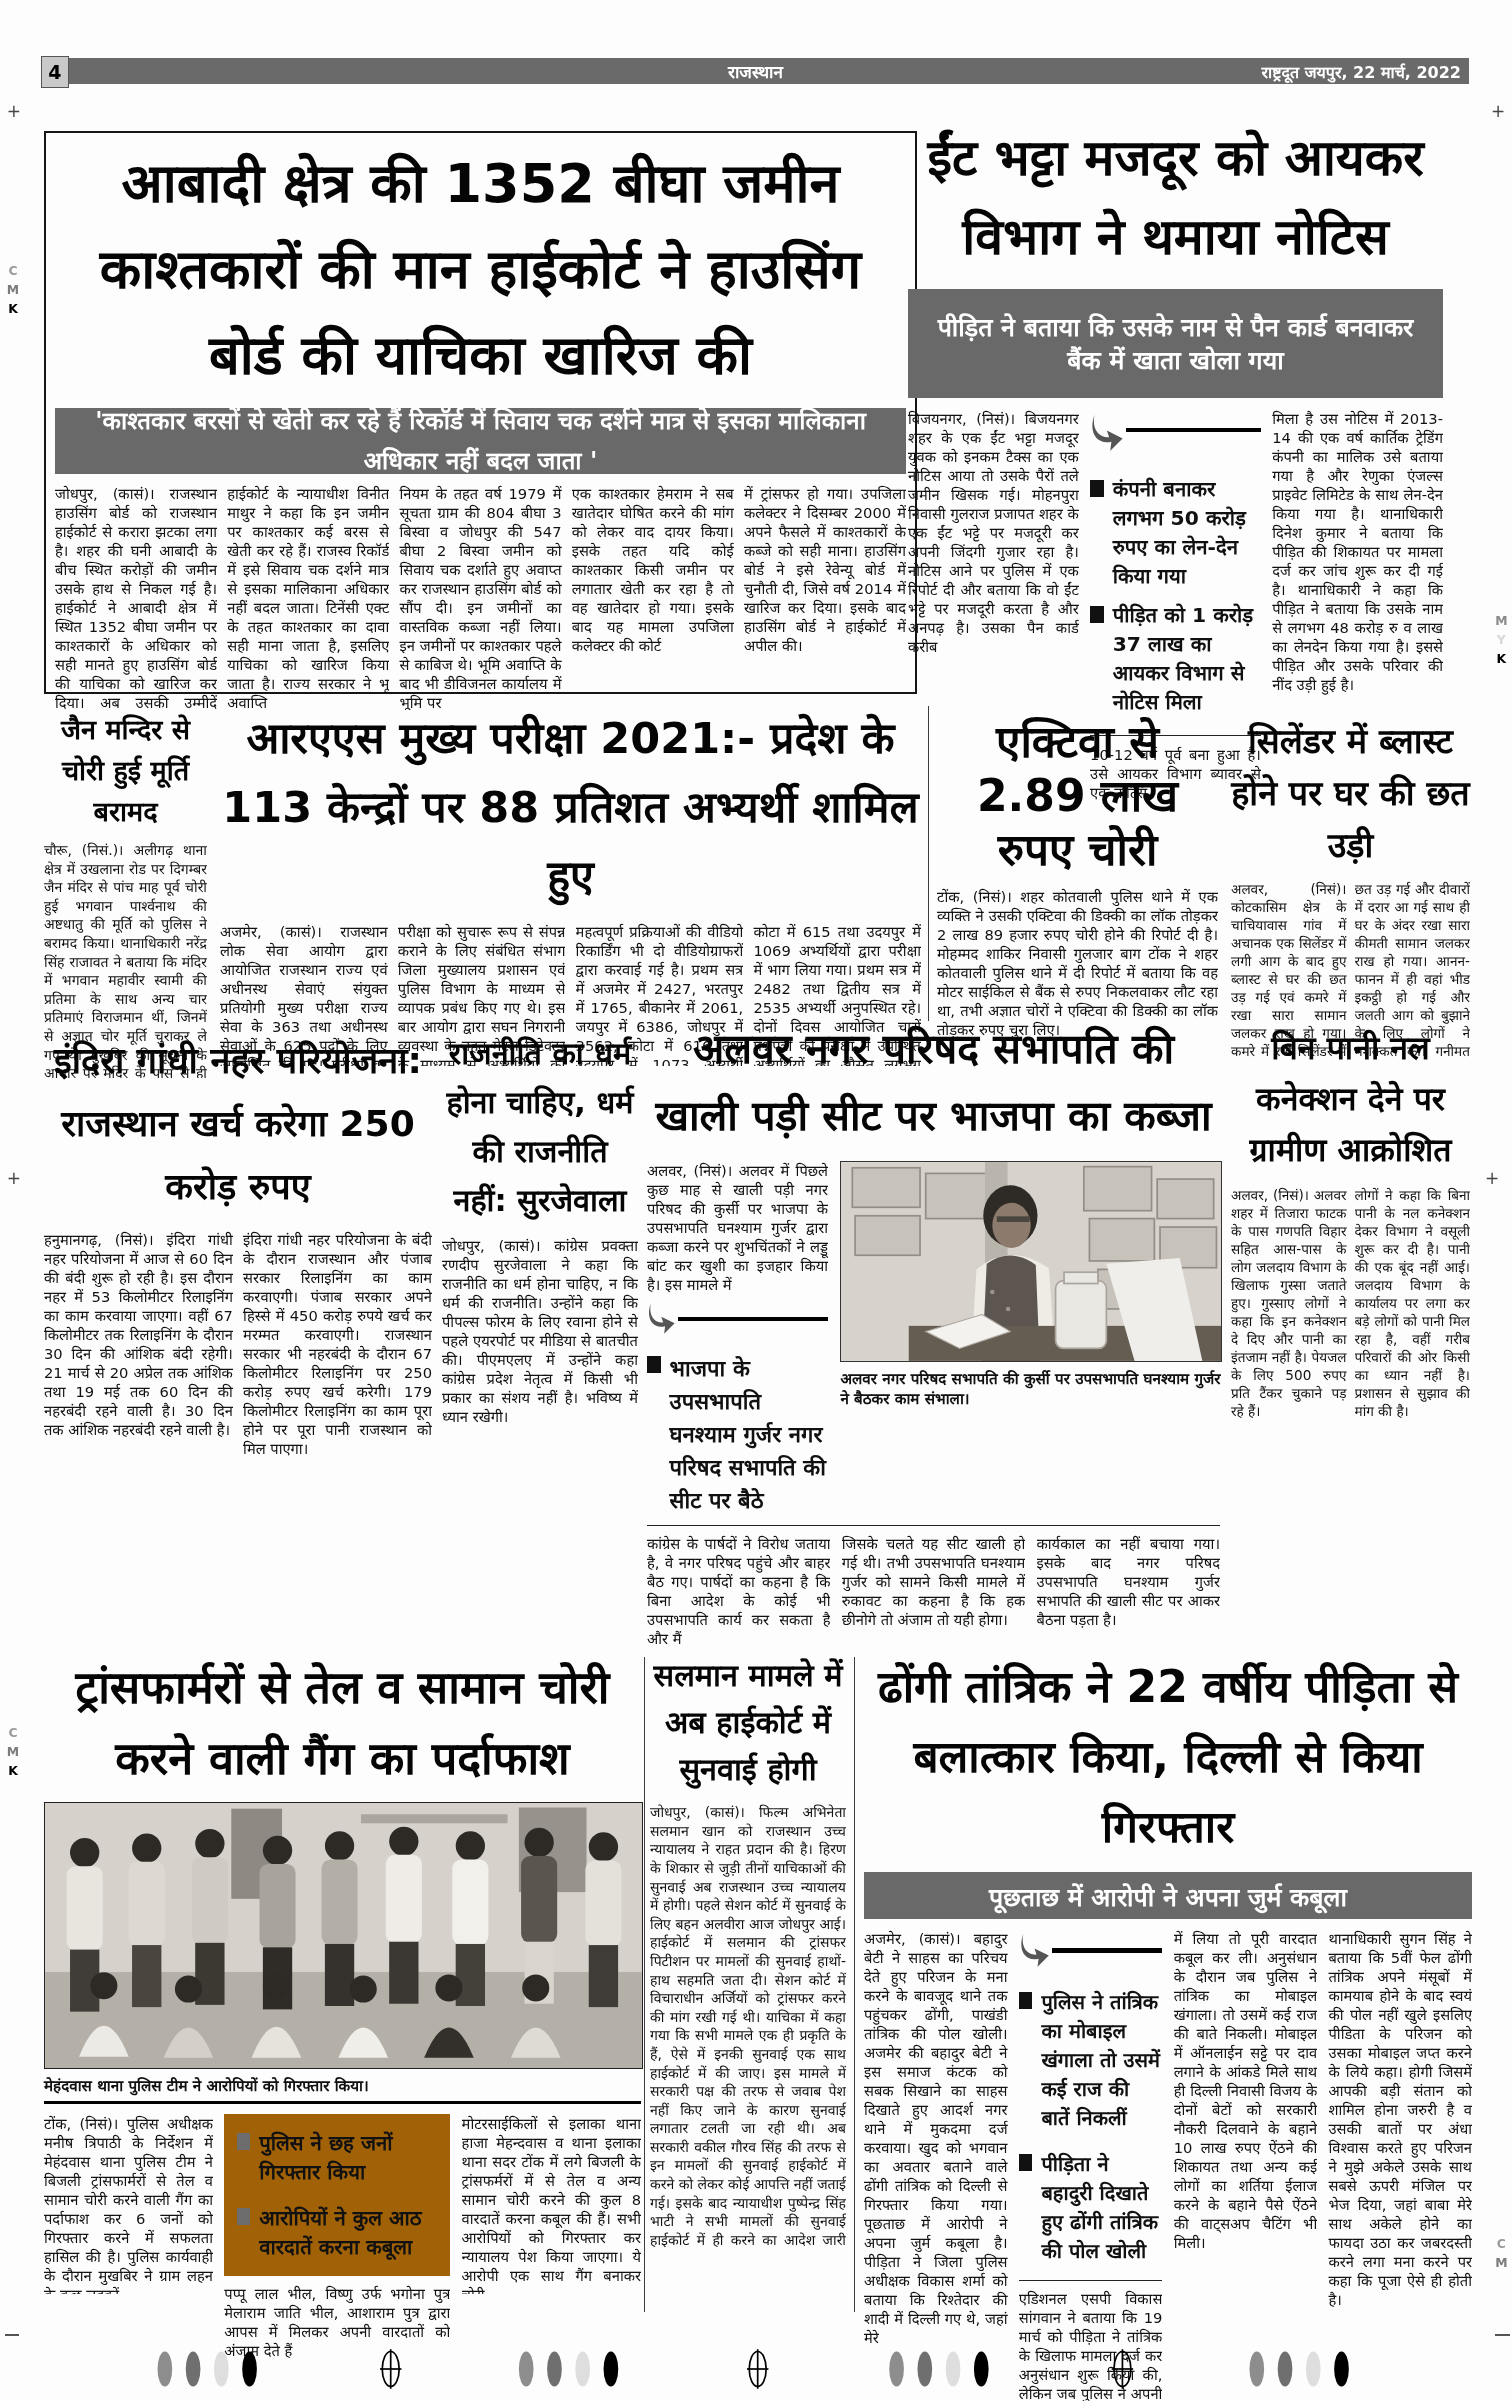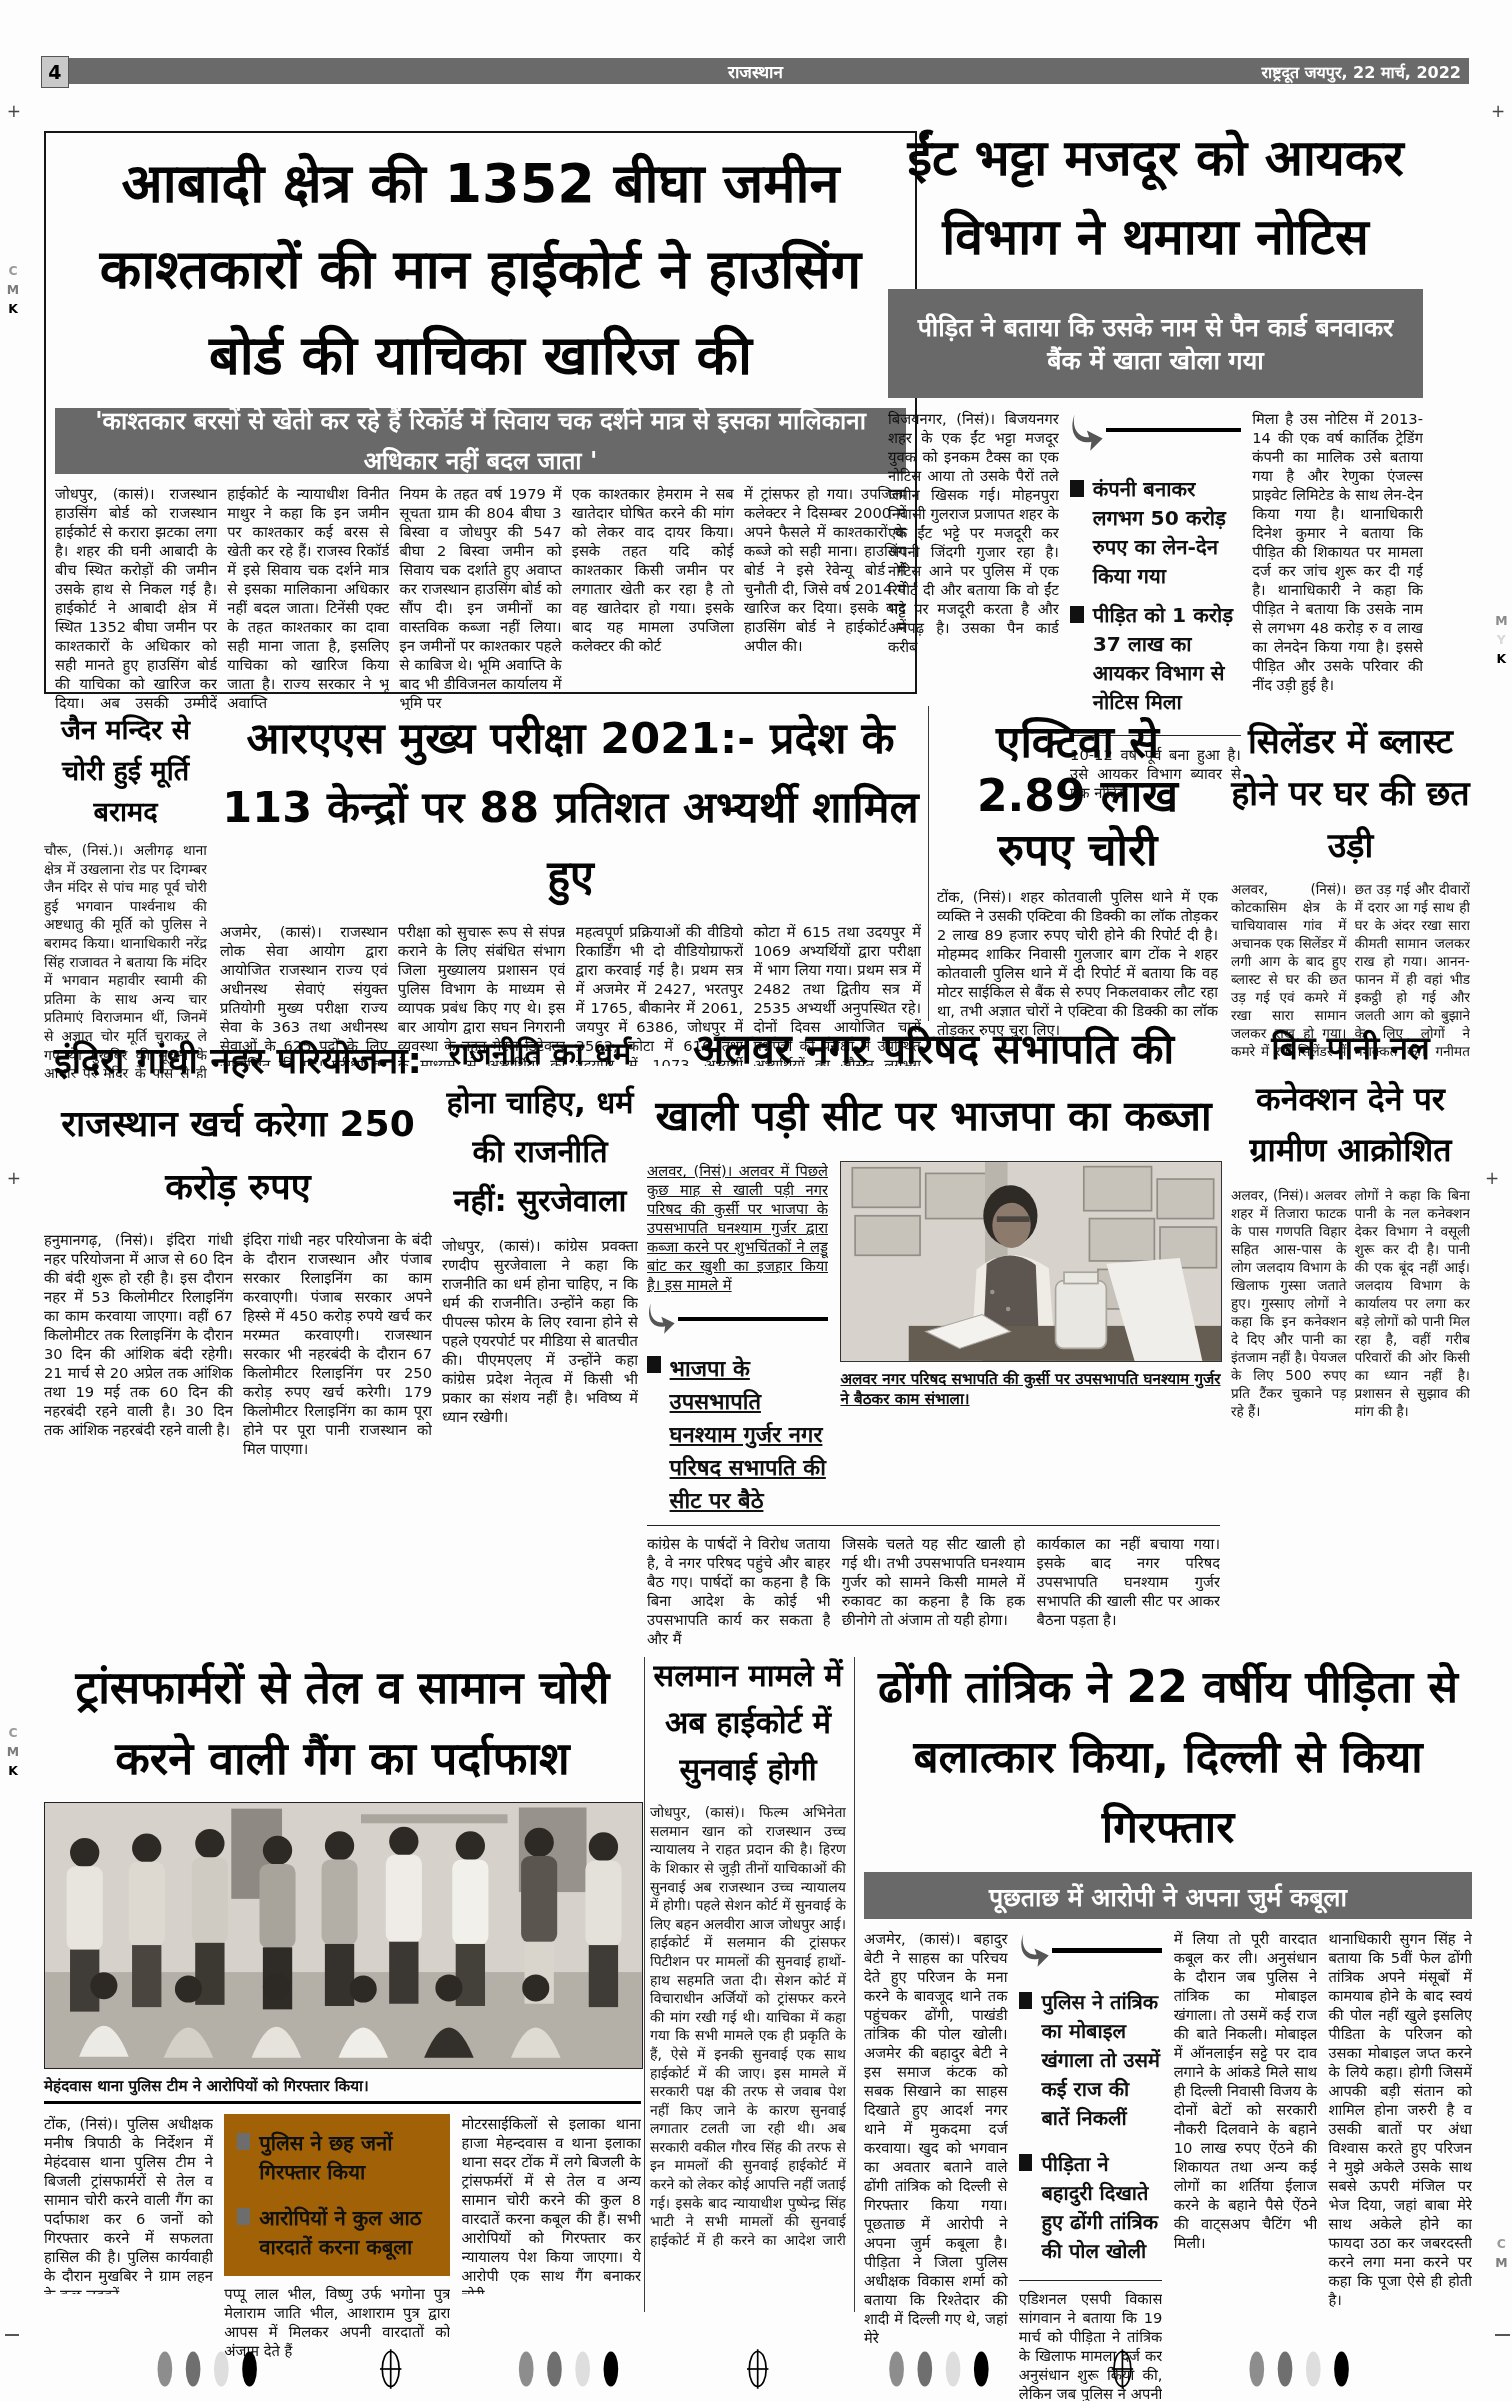--- a/index.html
+++ b/index.html
@@ -71,21 +71,21 @@
     <div class="bar" style="margin:9px 9px 0;height:66px;font-size:24px;line-height:40px;padding:0 31px;">'काश्तकार बरसों से खेती कर रहे हैं रिकॉर्ड में सिवाय चक दर्शने मात्र से इसका मालिकाना अधिकार नहीं बदल जाता '</div>
     <div class="cols" style="margin:10.2px 9px 0;gap:10.2px;height:226px;">
       <div class="bcol">जोधपुर, (कासं)। राजस्थान हाउसिंग बोर्ड को राजस्थान हाईकोर्ट से करारा झटका लगा है। शहर की घनी आबादी के बीच स्थित करोड़ों की जमीन उसके हाथ से निकल गई है। हाईकोर्ट ने आबादी क्षेत्र में स्थित 1352 बीघा जमीन पर काश्तकारों के अधिकार को सही मानते हुए हाउसिंग बोर्ड की याचिका को खारिज कर दिया। अब उसकी उम्मीदें हाईकोर्ट से लगी थी, लेकिन हाईकोर्ट ने भी ट्रायल कोर्ट व रेवेन्यू बोर्ड के फैसले को बरकरार रखा है।</div>
       <div class="bcol">हाईकोर्ट के न्यायाधीश विनीत माथुर ने कहा कि इन जमीन पर काश्तकार कई बरस से खेती कर रहे हैं। राजस्व रिकॉर्ड में इसे सिवाय चक दर्शने मात्र से इसका मालिकाना अधिकार नहीं बदल जाता। टिनेंसी एक्ट के तहत काश्तकार का दावा सही माना जाता है, इसलिए याचिका को खारिज किया जाता है। राज्य सरकार ने भू अवाप्ति</div>
       <div class="bcol">नियम के तहत वर्ष 1979 में सूचता ग्राम की 804 बीघा 3 बिस्वा व जोधपुर की 547 बीघा 2 बिस्वा जमीन को सिवाय चक दर्शाते हुए अवाप्त कर राजस्थान हाउसिंग बोर्ड को सौंप दी। इन जमीनों का वास्तविक कब्जा नहीं लिया। इन जमीनों पर काश्तकार पहले से काबिज थे। भूमि अवाप्ति के बाद भी डीविजनल कार्यालय में भूमि पर</div>
       <div class="bcol">एक काश्तकार हेमराम ने सब खातेदार घोषित करने की मांग को लेकर वाद दायर किया। इसके तहत यदि कोई काश्तकार किसी जमीन पर लगातार खेती कर रहा है तो वह खातेदार हो गया। इसके बाद यह मामला उपजिला कलेक्टर की कोर्ट</div>
       <div class="bcol">में ट्रांसफर हो गया। उपजिला कलेक्टर ने दिसम्बर 2000 में अपने फैसले में काश्तकारों के कब्जे को सही माना। हाउसिंग बोर्ड ने इसे रेवेन्यू बोर्ड में चुनौती दी, जिसे वर्ष 2014 में खारिज कर दिया। इसके बाद हाउसिंग बोर्ड ने हाईकोर्ट में अपील की।</div>
     </div>
   </div>
 
-  <div class="abs" style="left:888px;top:119px;width:535px;">
+  <div class="abs" style="left:908px;top:119px;width:535px;">
     <div class="hl" style="font-size:50px;line-height:79px;">ईंट भट्टा मजदूर को आयकर विभाग ने थमाया नोटिस</div>
     <div class="bar" style="margin-top:12.4px;height:85px;font-size:25px;line-height:33px;padding:12px 17px;">पीड़ित ने बताया कि उसके नाम से पैन कार्ड बनवाकर बैंक में खाता खोला गया</div>
     <div class="cols" style="margin-top:10.2px;gap:11.3px;height:319px;">
       <div class="bcol">बिजयनगर, (निसं)। बिजयनगर शहर के एक ईंट भट्टा मजदूर युवक को इनकम टैक्स का एक नोटिस आया तो उसके पैरों तले जमीन खिसक गई। मोहनपुरा निवासी गुलराज प्रजापत शहर के एक ईंट भट्टे पर मजदूरी कर अपनी जिंदगी गुजार रहा है। नोटिस आने पर पुलिस में एक रिपोर्ट दी और बताया कि वो ईंट भट्टे पर मजदूरी करता है और अनपढ़ है। उसका पैन कार्ड करीब</div>
       <div>
         <div style="display:flex;">
           <svg width="36" height="52" viewBox="0 0 64 92">
             <path d="M8 10 C2 40 20 52 34 50 L30 38 L58 52 L36 74 L38 58 C14 64 -4 44 8 10 Z" fill="#555"></path>
           </svg>
           <div class="panelrule"></div>
@@ -142,21 +142,21 @@
     </div>
   </div>
 
   <div class="abs" style="left:442px;top:1029px;width:196px;">
     <div class="hl" style="font-size:30.5px;line-height:49px;">राजनीति का धर्म होना चाहिए, धर्म की राजनीति नहीं: सुरजेवाला</div>
     <div class="bcol" style="margin-top:11.3px;height:339px;">जोधपुर, (कासं)। कांग्रेस प्रवक्ता रणदीप सुरजेवाला ने कहा कि राजनीति का धर्म होना चाहिए, न कि धर्म की राजनीति। उन्होंने कहा कि पीपल्स फोरम के लिए रवाना होने से पहले एयरपोर्ट पर मीडिया से बातचीत की। पीएमएलए में उन्होंने कहा कांग्रेस प्रदेश नेतृत्व में किसी भी प्रकार का संशय नहीं है। भविष्य में ध्यान रखेगी।</div>
   </div>
 
   <div class="abs" style="left:647px;top:1016px;width:573px;">
     <div class="hl" style="font-size:41px;line-height:67px;">अलवर नगर परिषद सभापति की खाली पड़ी सीट पर भाजपा का कब्जा</div>
-    <div style="display:flex;gap:12.4px;margin-top:11.3px;text-decoration:underline;">
+    <div style="display:flex;gap:12.4px;margin-top:11.3px;">
       <div style="width:181px;flex:0 0 auto;">
         <div class="bcol" style="height:133px;">अलवर, (निसं)। अलवर में पिछले कुछ माह से खाली पड़ी नगर परिषद की कुर्सी पर भाजपा के उपसभापति घनश्याम गुर्जर द्वारा कब्जा करने पर शुभचिंतकों ने लड्डू बांट कर खुशी का इजहार किया है। इस मामले में</div>
         <div style="display:flex;margin-top:3.4px;">
           <svg width="30.5" height="45" viewBox="0 0 64 92">
             <path d="M8 10 C2 40 20 52 34 50 L30 38 L58 52 L36 74 L38 58 C14 64 -4 44 8 10 Z" fill="#555"></path>
           </svg>
           <div class="panelrule"></div>
         </div>
         <div class="blt" style="font-size:22px;line-height:33px;margin-top:9px;">
           <span class="sq"></span>

